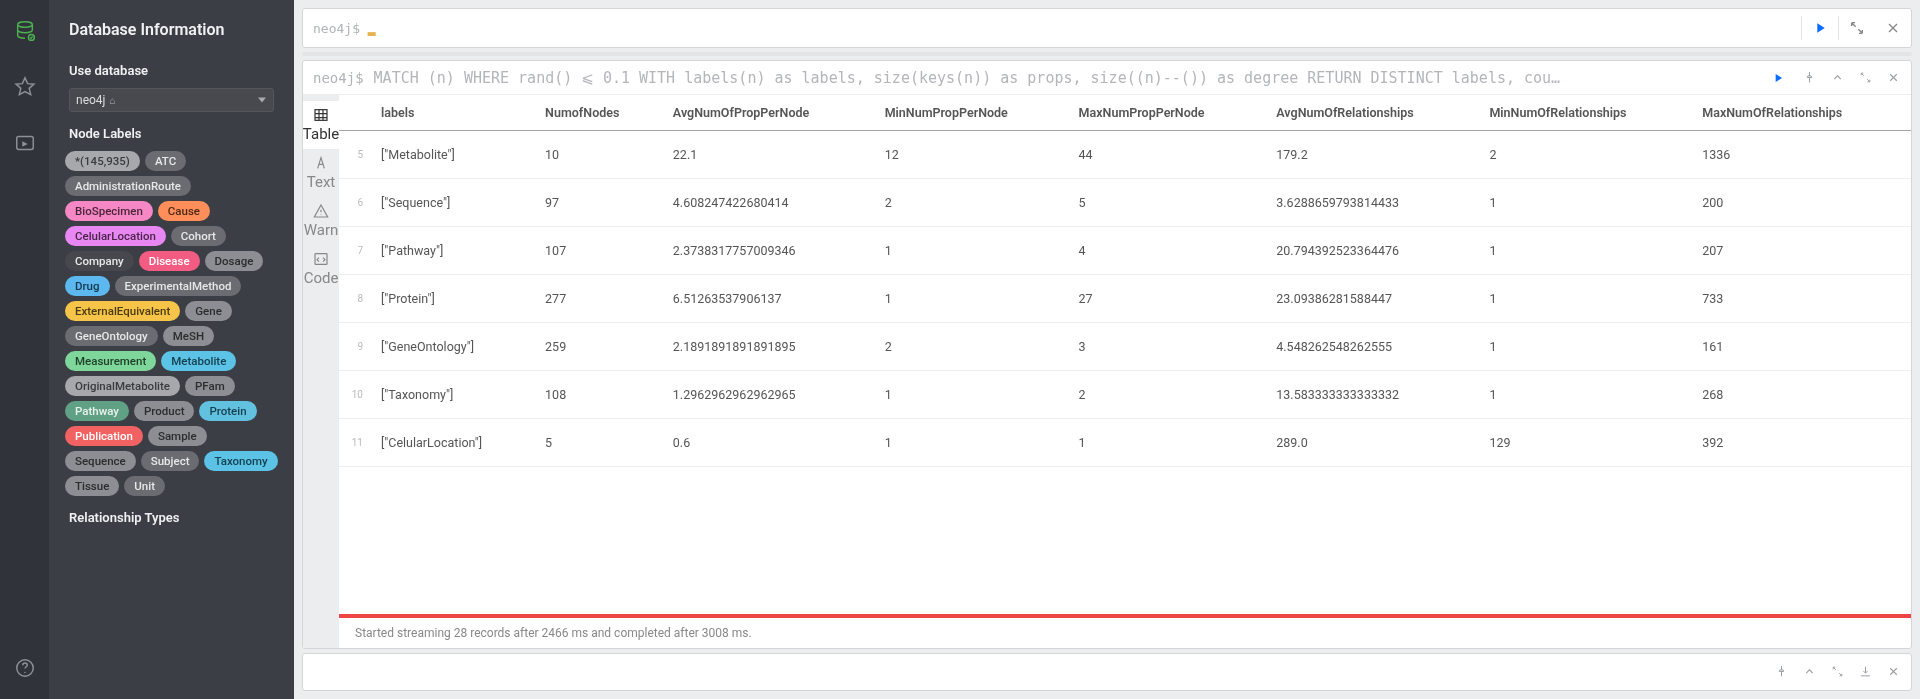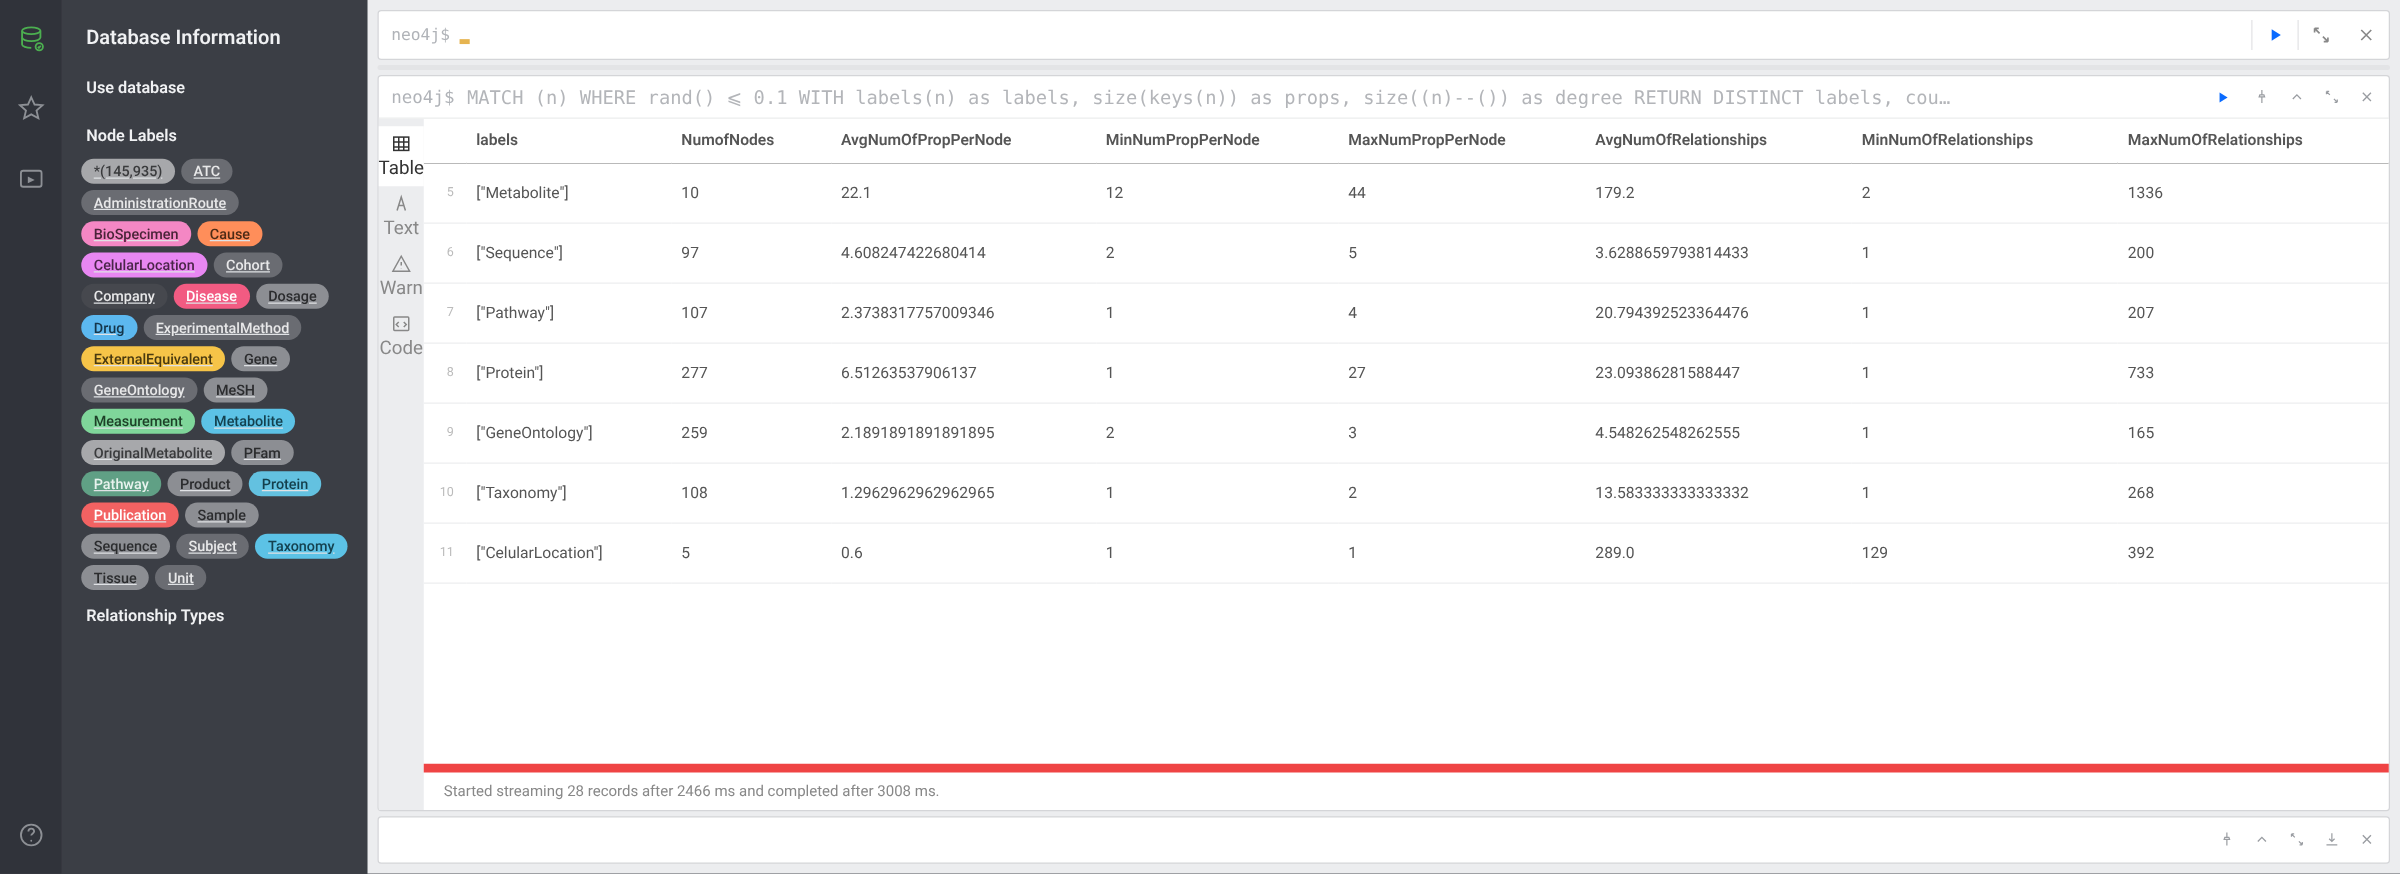--- a/index.html
+++ b/index.html
@@ -14,21 +14,21 @@
 
   
   .sidebar { width: 245px; background: #3b3e45; color: #e0e2e5; display:flex; flex-direction:column; overflow-y:auto; padding: 0 0 20px 0; }
   .sidebar h1 { font-size: 16px; font-weight: 600; padding: 20px 20px 10px 20px; color:#f0f1f3; }
   .sidebar h2 { font-size: 13px; font-weight: 600; padding: 14px 20px 10px 20px; color:#f0f1f3; }
   .db-select-wrap { padding: 0 20px; }
   .db-select { width: 100%; background:#47494f; border:1px solid #53565c; border-radius:3px; color:#ddd; padding:4px 6px; font-size:12px; height:24px; appearance:none; position:relative; }
   .db-select-wrap { position:relative; }
   .db-select-wrap::after { content:""; position:absolute; right:28px; top:50%; width:0;height:0; border-left:4px solid transparent; border-right:4px solid transparent; border-top:5px solid #aaa; transform:translateY(-50%); pointer-events:none;}
   .home-icon-inline { display:inline-block; margin-left:4px; font-size:10px; opacity:.7;}
-  .labels-wrap { display:flex; flex-wrap:wrap; gap:5px; padding: 0 16px; text-decoration: underline; }
+  .labels-wrap { display:flex; flex-wrap:wrap; gap:5px; padding: 0 16px; }
   .pill { display:inline-flex; align-items:center; padding: 3px 10px; border-radius: 11px; font-size: 11.5px; font-weight:500; cursor:pointer; line-height:14px; }
 
   
   .main { flex:1; background:#ecedef; display:flex; flex-direction:column; overflow:hidden; padding:8px 8px 8px 8px; gap:4px;}
   .editor-bar { background:#fff; border:1px solid #d4d5d8; border-radius:3px; display:flex; align-items:center; height:40px; }
   .prompt { font-family: ui-monospace, Menlo, Consolas, monospace; font-size:13px; color:#b0b3b8; padding:0 10px; white-space:nowrap; }
   .prompt .caret { color:#e6b450; }
   .editor-input { flex:1; font-family: ui-monospace, Menlo, Consolas, monospace; color:#aaa; font-size:15px; overflow:hidden; text-overflow:ellipsis; white-space:nowrap; padding-right:8px;}
   .editor-btns { display:flex; align-items:center; gap:0; }
   .editor-btn { width:36px; height:40px; display:flex; align-items:center; justify-content:center; cursor:pointer; color:#888; }
@@ -52,21 +52,21 @@
   .view-tabs { width:36px; background:#ecedef; display:flex; flex-direction:column; align-items:center; padding-top:6px; }
   .view-tab { display:flex; flex-direction:column; align-items:center; gap:2px; padding:6px 0; cursor:pointer; color:#888; font-size:15px; width:100%;}
   .view-tab.active { background:#fff; color:#333; }
   .view-tab svg { width:16px; height:16px; }
   .table-wrap { flex:1; display:flex; flex-direction:column; min-height:0; }
   .table-scroll { flex:1; overflow:auto; }
   table { border-collapse:collapse; width:100%; font-size:12.5px; color:#555; }
   thead th { text-align:left; font-weight:600; color:#555; padding:10px 12px 10px 8px; border-bottom:1px solid #a3a3a3; background:#fff; position:sticky; top:0; white-space:nowrap;}
   tbody td { padding:16px 12px 16px 8px; border-bottom:1px solid #edeeef; vertical-align:middle; white-space:nowrap;}
   td.rownum, th.rownum { width:34px; text-align:right; color:#bbb; font-size:10px; padding-right:10px; padding-left:0;}
-  .status-line { font-size:12px; color:#888; padding:8px 16px; border-top:7px solid #ef4444;}
+  .status-line { font-size:12px; color:#888; padding:8px 16px; border-top:4px solid #ef4444;}
   .query-cypher { color:#b3b5b9; }
 </style>
 </head>
 <body>
 
 <div class="app">
 
   <div class="icon-rail">
     <div class="rail-item">
       <svg viewBox="0 0 24 24" fill="none" stroke="#4caf50" stroke-width="1.6">
@@ -93,20 +93,25 @@
           <circle cx="12" cy="12" r="9"></circle>
           <path d="M9.5 9a2.5 2.5 0 115 0c0 1.5-2.5 1.8-2.5 3.5"></path>
           <circle cx="12" cy="17" r="0.8" fill="#8d9095" stroke="none"></circle>
         </svg>
     </div>
   </div>
 
   <div class="sidebar">
     <h1>Database Information</h1>
     <h2>Use database</h2>
+    <div class="db-select-wrap">
+      <div class="db-select">
+        <span>neo4j</span><span class="home-icon-inline">⌂</span>
+      </div>
+    </div>
     <h2>Node Labels</h2>
     <div class="labels-wrap" id="labels-wrap">
         <span class="pill" style="background: rgb(167, 168, 171); color: rgb(58, 59, 61);">*(145,935)</span>
         <span class="pill" style="background: rgb(106, 108, 114); color: rgb(232, 232, 233);">ATC</span>
         <span class="pill" style="background: rgb(106, 108, 114); color: rgb(232, 232, 233);">AdministrationRoute</span>
         <span class="pill" style="background: rgb(244, 135, 196); color: rgb(74, 36, 56);">BioSpecimen</span>
         <span class="pill" style="background: rgb(255, 142, 90); color: rgb(77, 42, 21);">Cause</span>
         <span class="pill" style="background: rgb(232, 135, 242); color: rgb(74, 37, 73);">CelularLocation</span>
         <span class="pill" style="background: rgb(106, 108, 114); color: rgb(232, 232, 233);">Cohort</span>
         <span class="pill" style="background: rgb(70, 72, 78); color: rgb(232, 232, 233);">Company</span>
@@ -291,21 +296,21 @@
                   </tr>
                   <tr>
                     <td class="rownum">9</td>
                     <td>["GeneOntology"]</td>
                     <td>259</td>
                     <td>2.1891891891891895</td>
                     <td>2</td>
                     <td>3</td>
                     <td>4.548262548262555</td>
                     <td>1</td>
-                    <td>165</td>
+                    <td>161</td>
                   </tr>
                   <tr>
                     <td class="rownum">10</td>
                     <td>["Taxonomy"]</td>
                     <td>108</td>
                     <td>1.2962962962962965</td>
                     <td>1</td>
                     <td>2</td>
                     <td>13.583333333333332</td>
                     <td>1</td>

